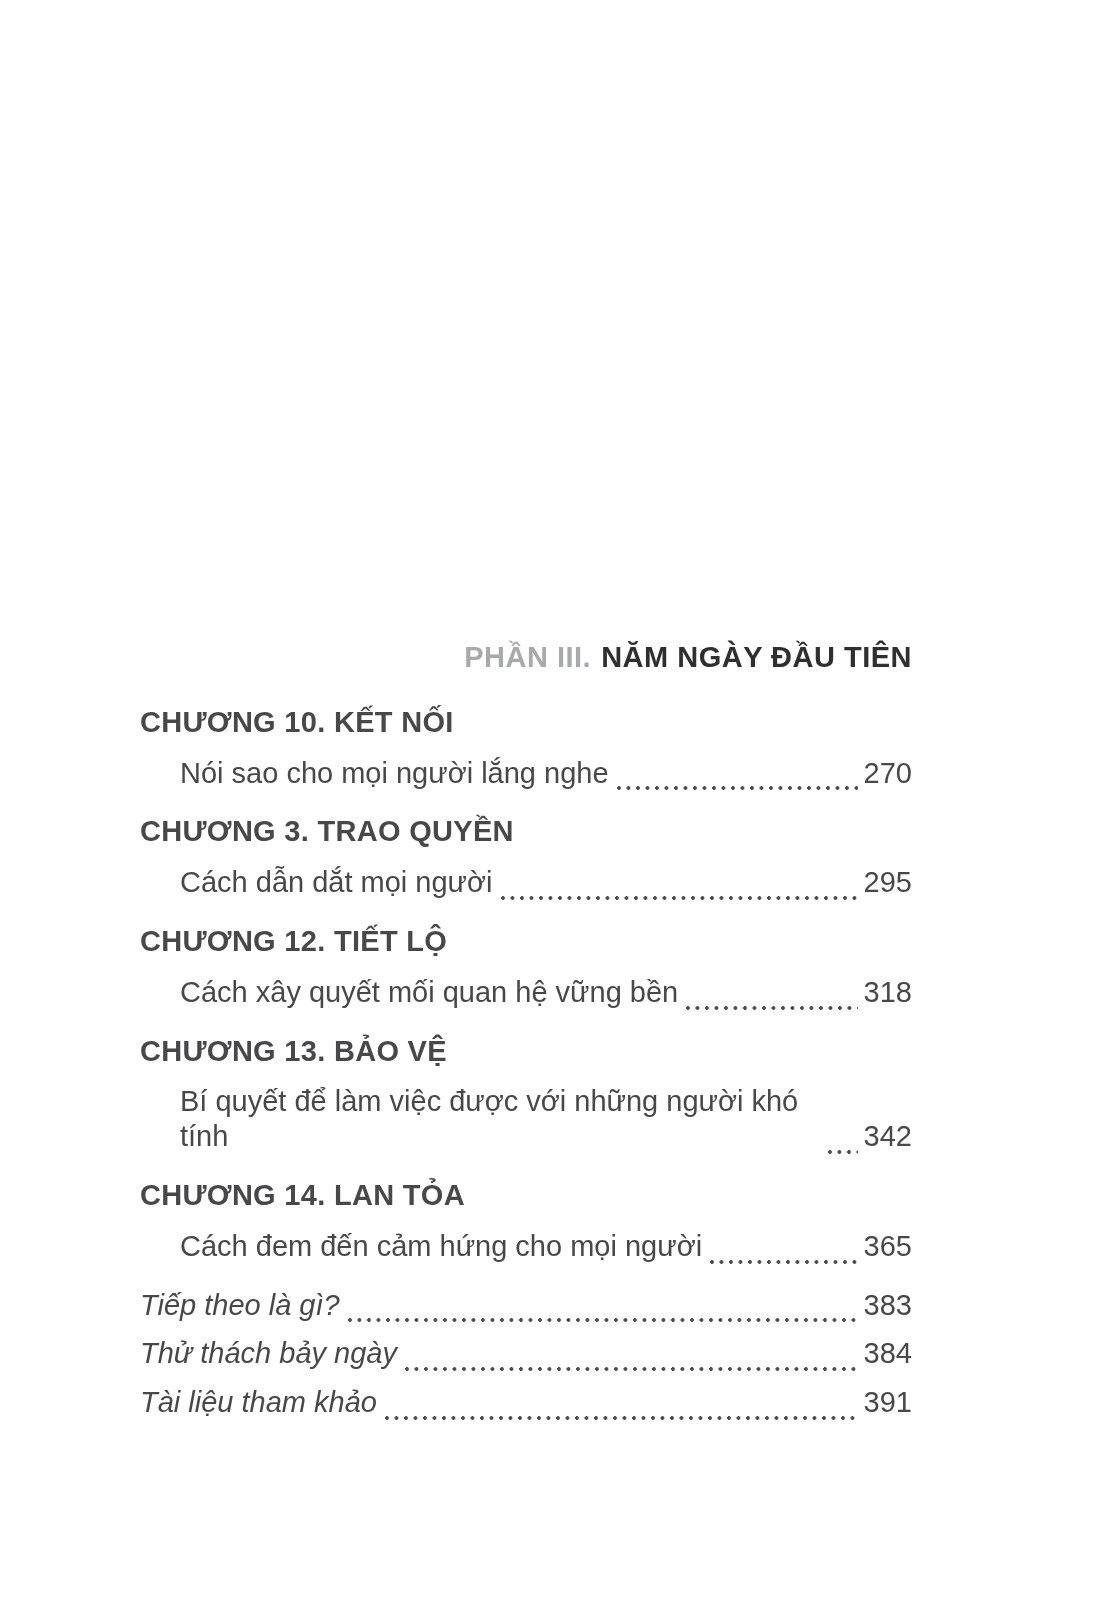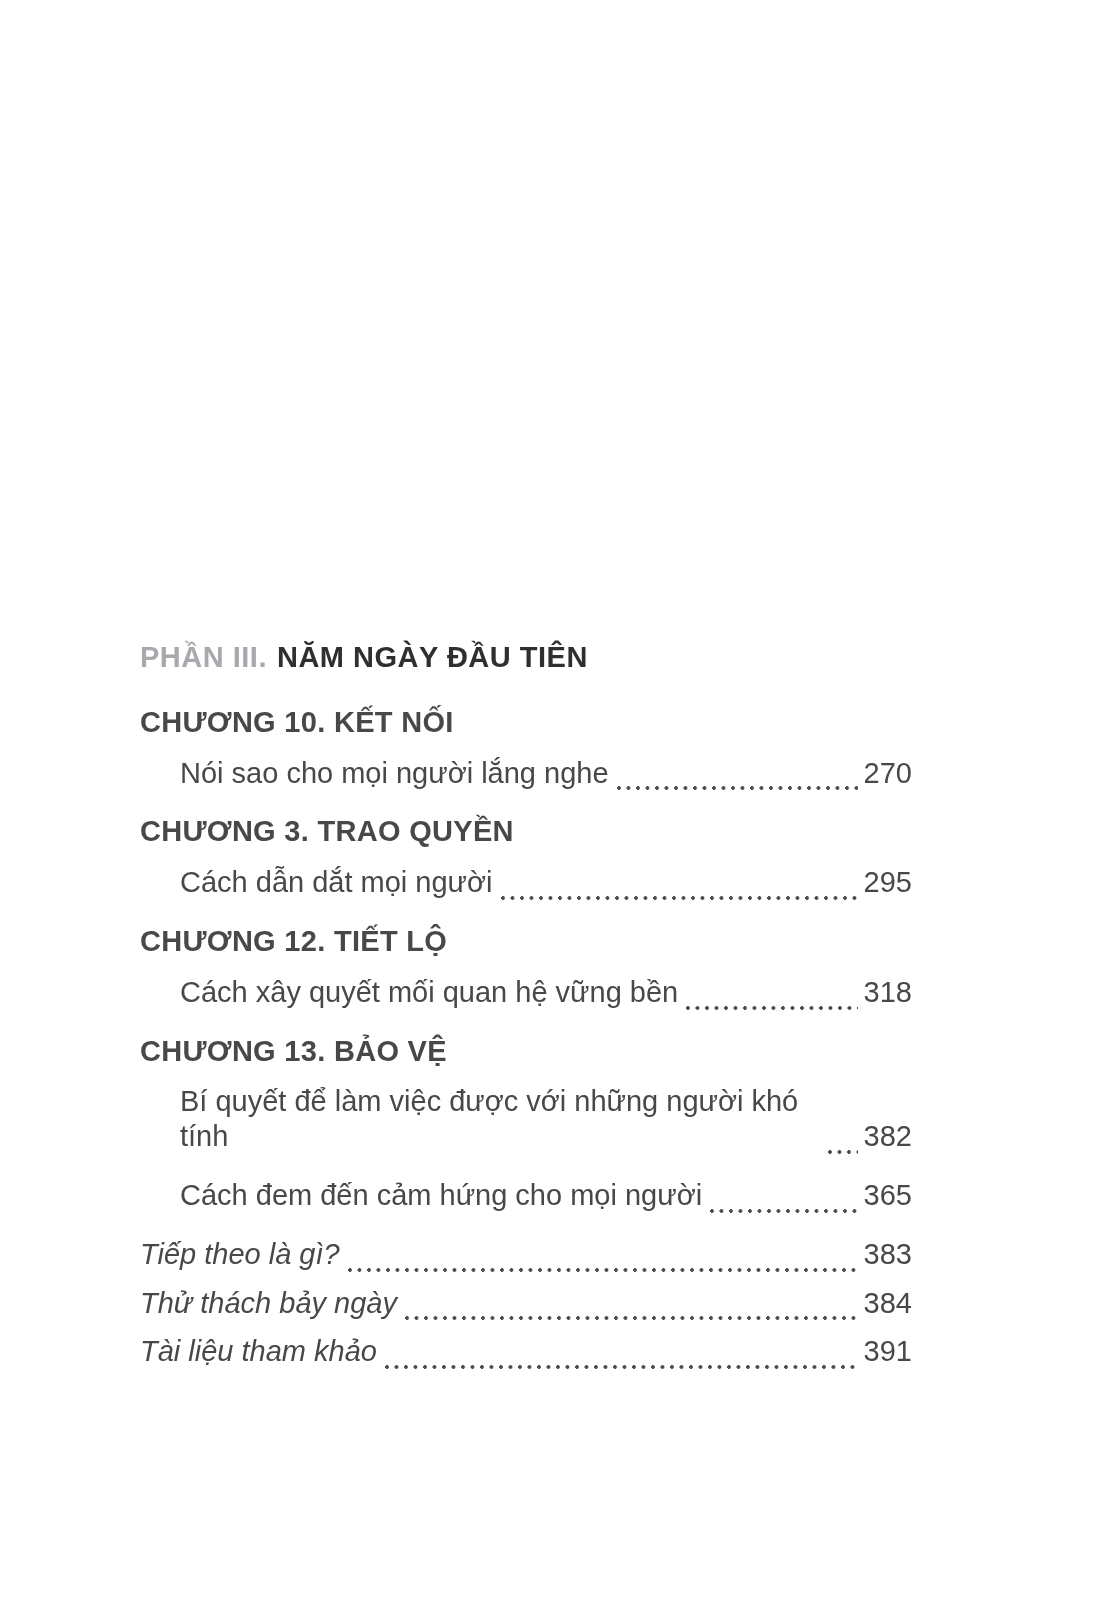--- a/index.html
+++ b/index.html
@@ -16,21 +16,21 @@
     color: #48484a;
     overflow: hidden;
   }
   .content {
     position: absolute;
     left: 140px;
     top: 640px;
     width: 772px;
   }
   .part-heading {
-    text-align: left;
+    text-align: right;
     font-size: 29px;
     line-height: 1.2;
     font-weight: 700;
     letter-spacing: 0.5px;
     margin-bottom: 30px;
     white-space: nowrap;
   }
   .part-label {
     color: #a7a9ac;
     margin-right: 10px;
@@ -117,25 +117,26 @@
           <span class="leader"></span>
           <span class="entry-page">318</span>
         </div>
       </div>
 
       <div class="chapter-block">
         <div class="chapter-heading">CHƯƠNG 13. BẢO VỆ</div>
         <div class="toc-line indented">
           <span class="entry-title">Bí quyết để làm việc được với những người khó tính</span>
           <span class="leader"></span>
-          <span class="entry-page">382</span>
+          <span class="entry-page">342</span>
         </div>
       </div>
 
       <div class="chapter-block">
+        <div class="chapter-heading">CHƯƠNG 14. LAN TỎA</div>
         <div class="toc-line indented">
           <span class="entry-title">Cách đem đến cảm hứng cho mọi người</span>
           <span class="leader"></span>
           <span class="entry-page">365</span>
         </div>
       </div>
 
       <div class="back-matter">
 
         <div class="toc-line">

